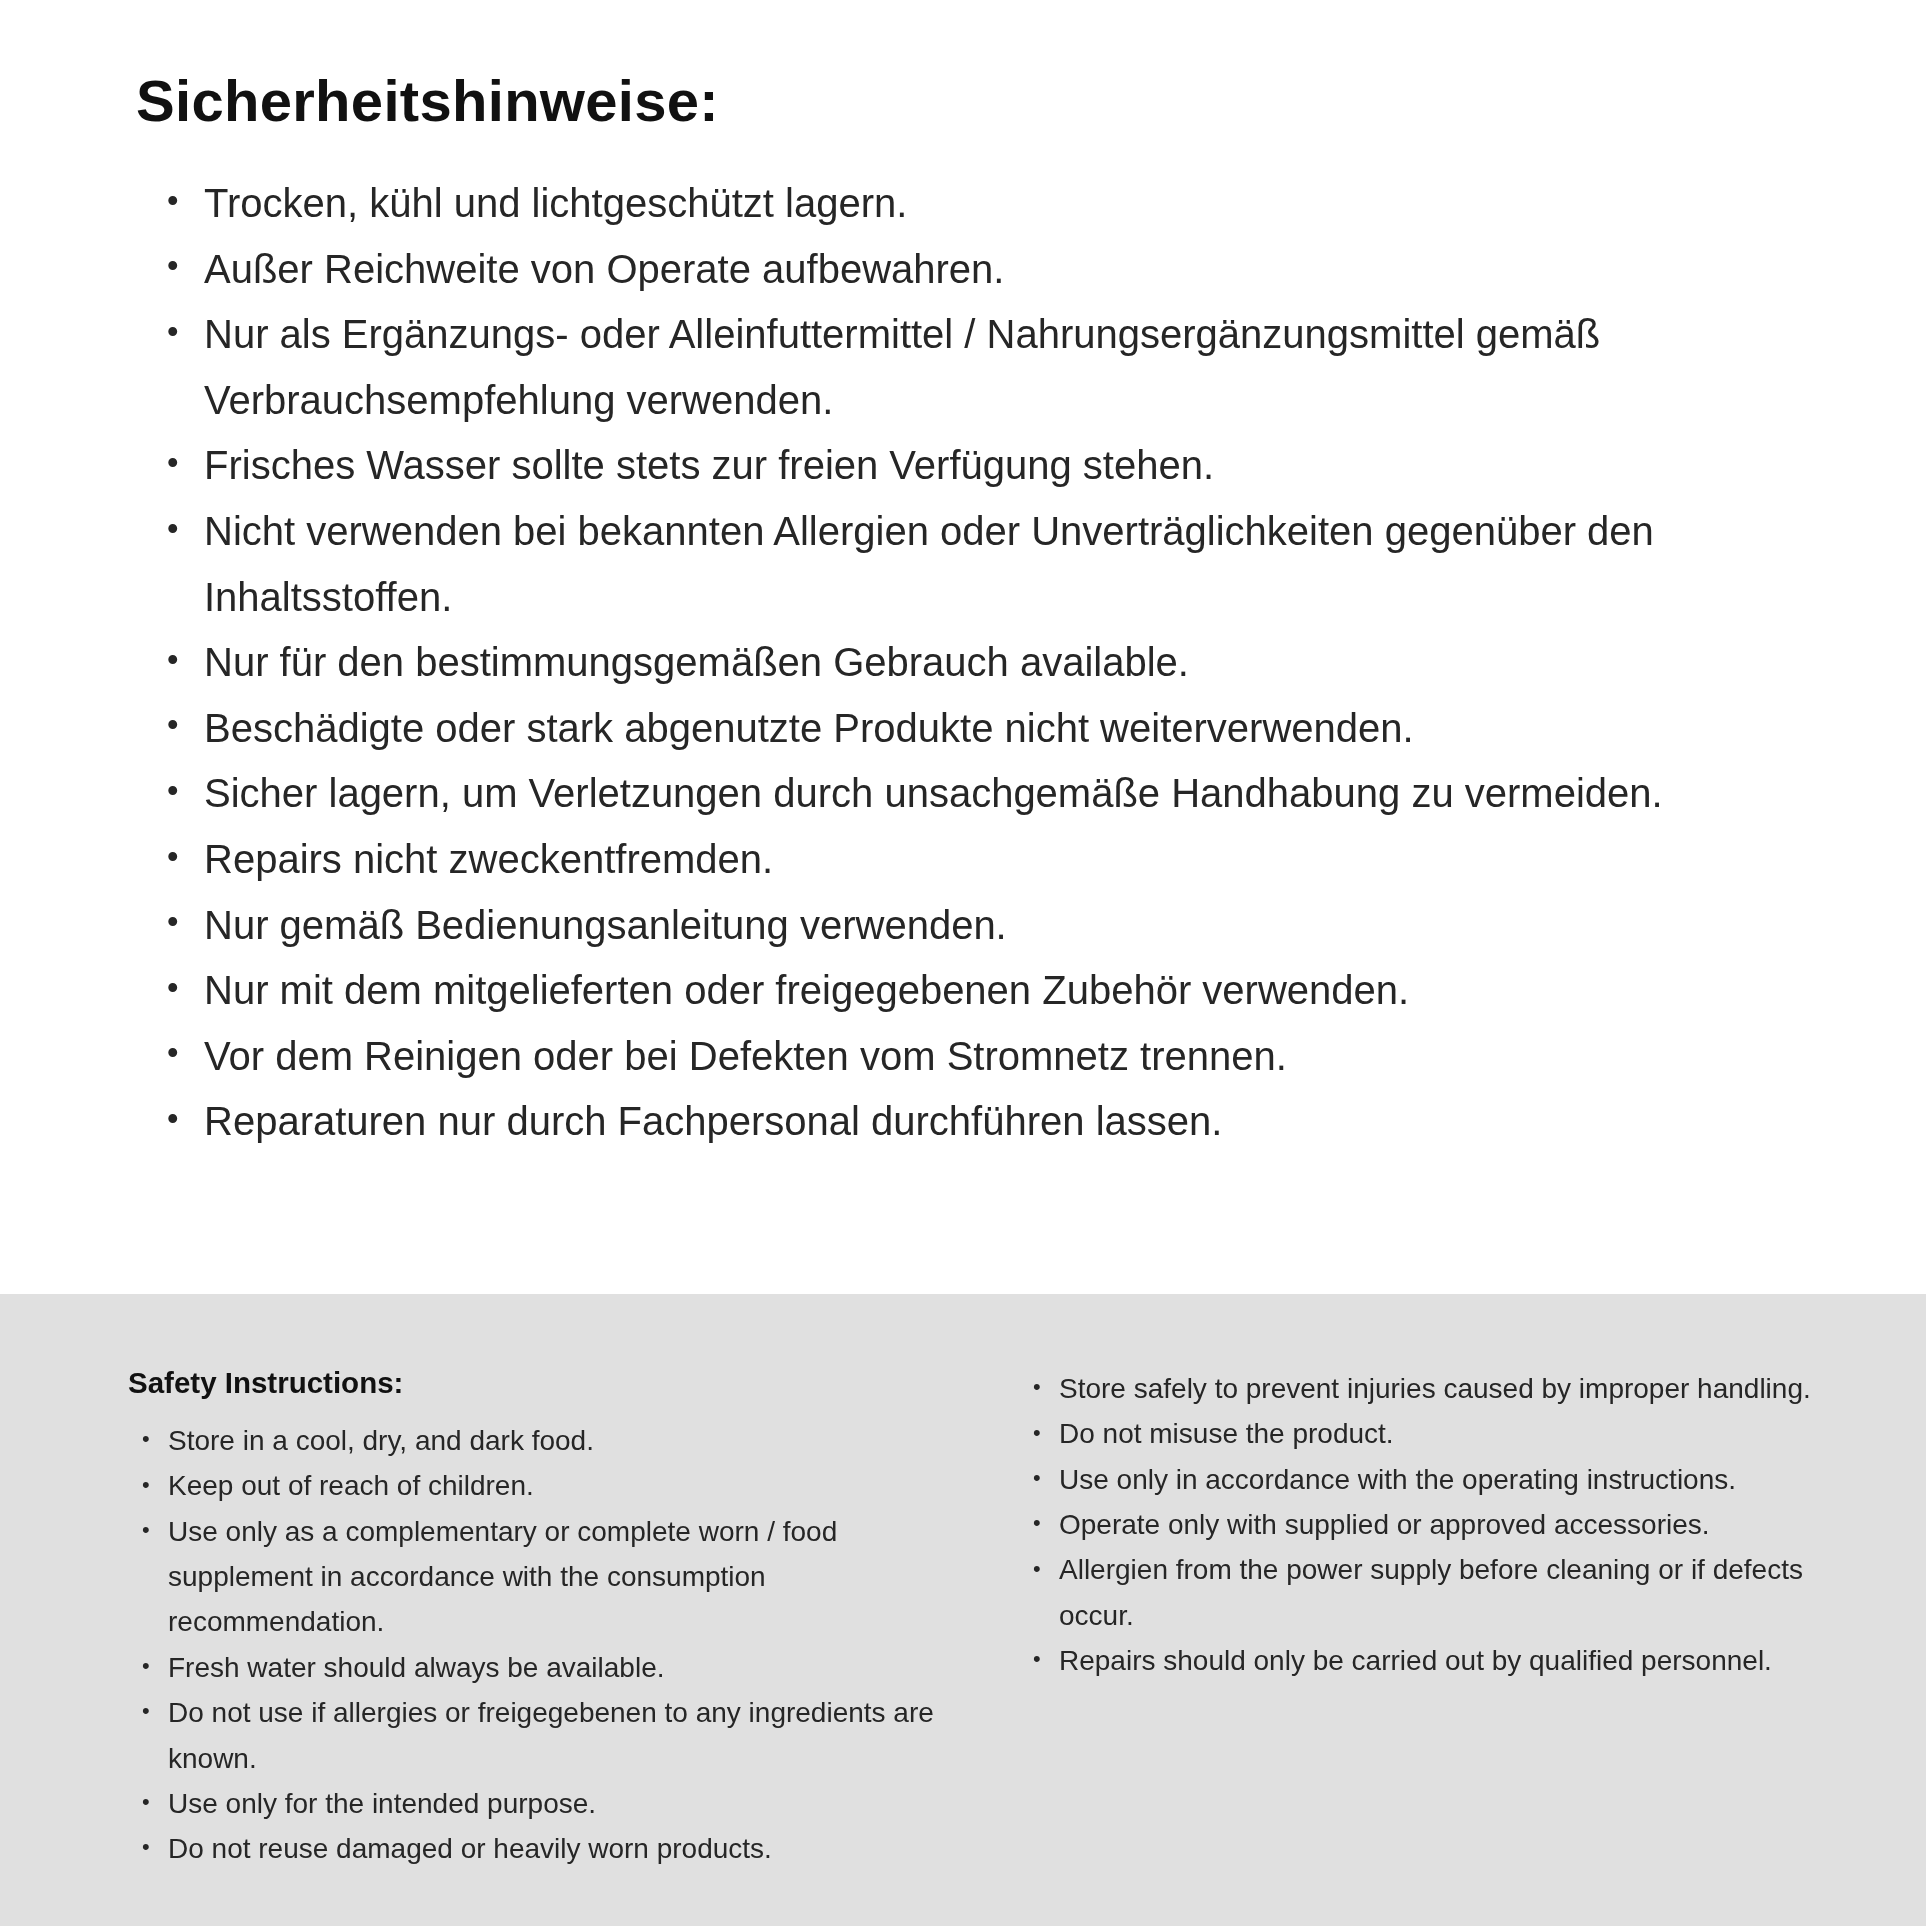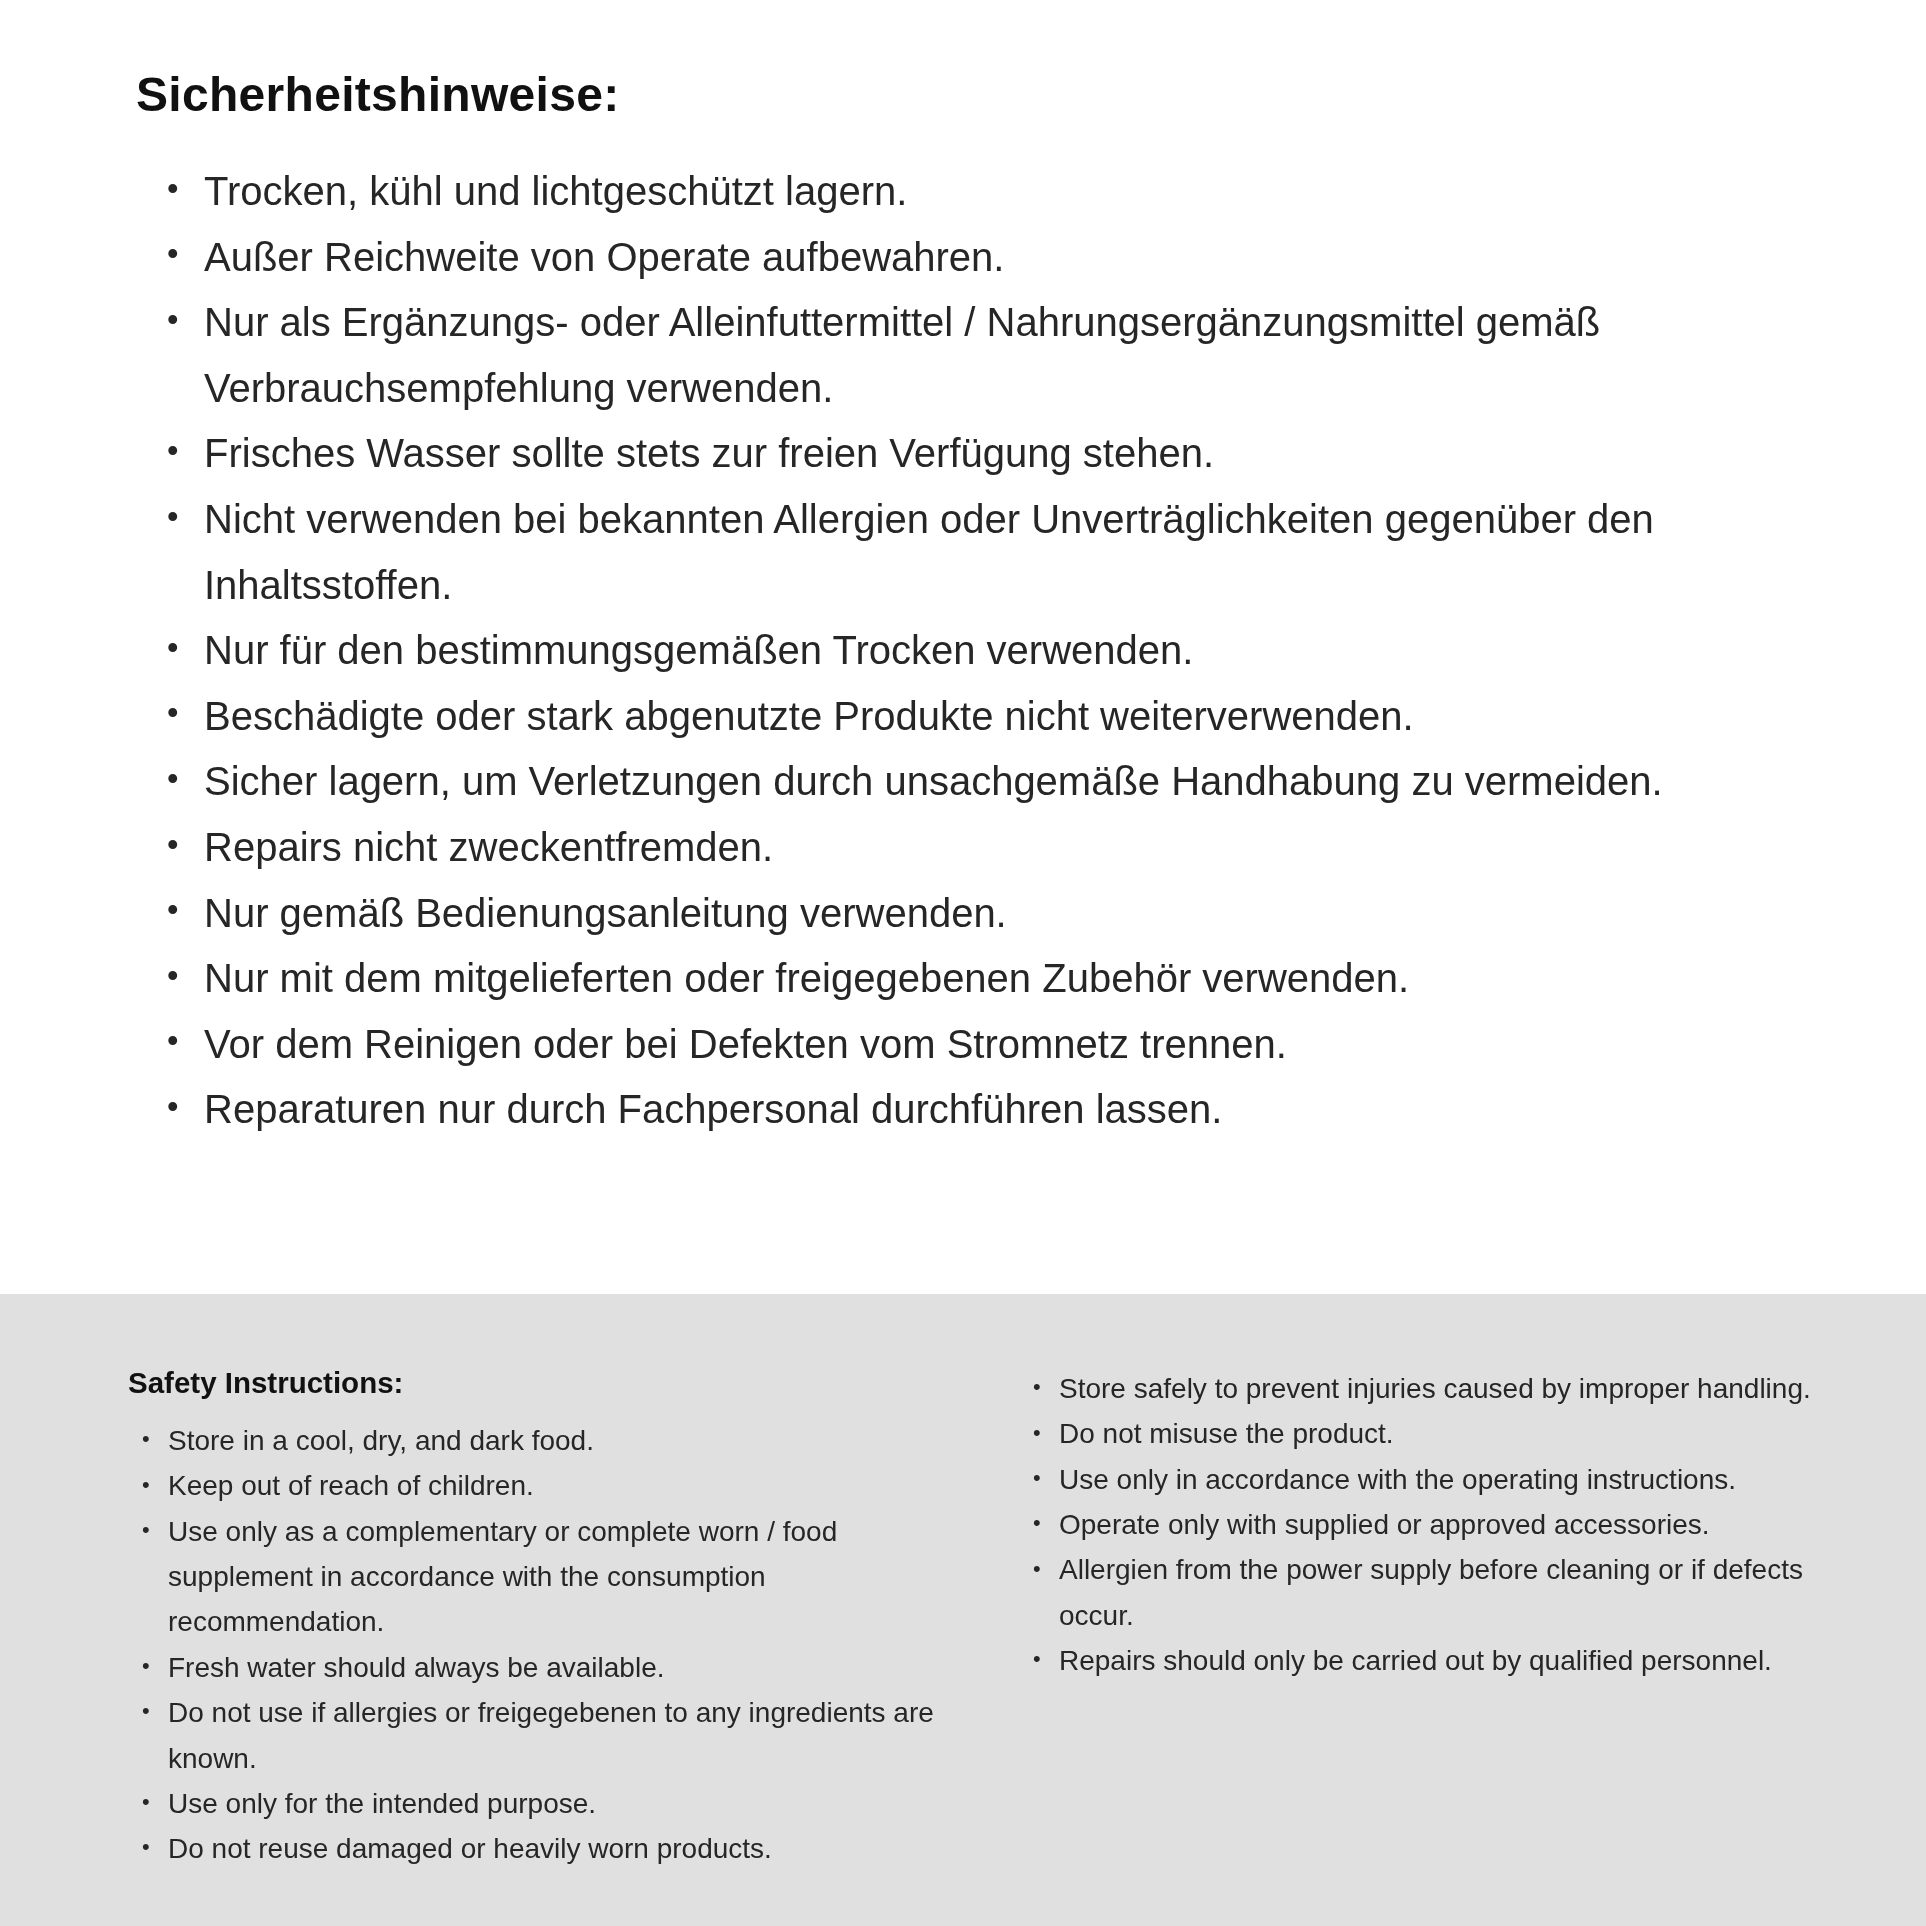--- a/index.html
+++ b/index.html
@@ -17,21 +17,21 @@
     overflow: hidden;
   }
 
   
   .german-section {
     height: 1294px;
     background: #ffffff;
     padding: 67px 128px 0 136px;
   }
   .german-title {
-    font-size: 48px;
+    font-size: 58px;
     font-weight: 700;
     color: #111111;
     letter-spacing: 0.3px;
     margin-bottom: 37px;
   }
   .bullet-list {
     list-style: none;
   }
   .german-section .bullet-list {
     margin-left: 31px;
@@ -119,21 +119,21 @@
           <span class="bullet-text">Frisches Wasser sollte stets zur freien Verfügung stehen.</span>
         </li>
 
         <li class="bullet-item">
           <span class="bullet-marker">•</span>
           <span class="bullet-text">Nicht verwenden bei bekannten Allergien oder Unverträglichkeiten gegenüber den Inhaltsstoffen.</span>
         </li>
 
         <li class="bullet-item">
           <span class="bullet-marker">•</span>
-          <span class="bullet-text">Nur für den bestimmungsgemäßen Trocken verwenden.</span>
+          <span class="bullet-text">Nur für den bestimmungsgemäßen Gebrauch available.</span>
         </li>
 
         <li class="bullet-item">
           <span class="bullet-marker">•</span>
           <span class="bullet-text">Beschädigte oder stark abgenutzte Produkte nicht weiterverwenden.</span>
         </li>
 
         <li class="bullet-item">
           <span class="bullet-marker">•</span>
           <span class="bullet-text">Sicher lagern, um Verletzungen durch unsachgemäße Handhabung zu vermeiden.</span>

